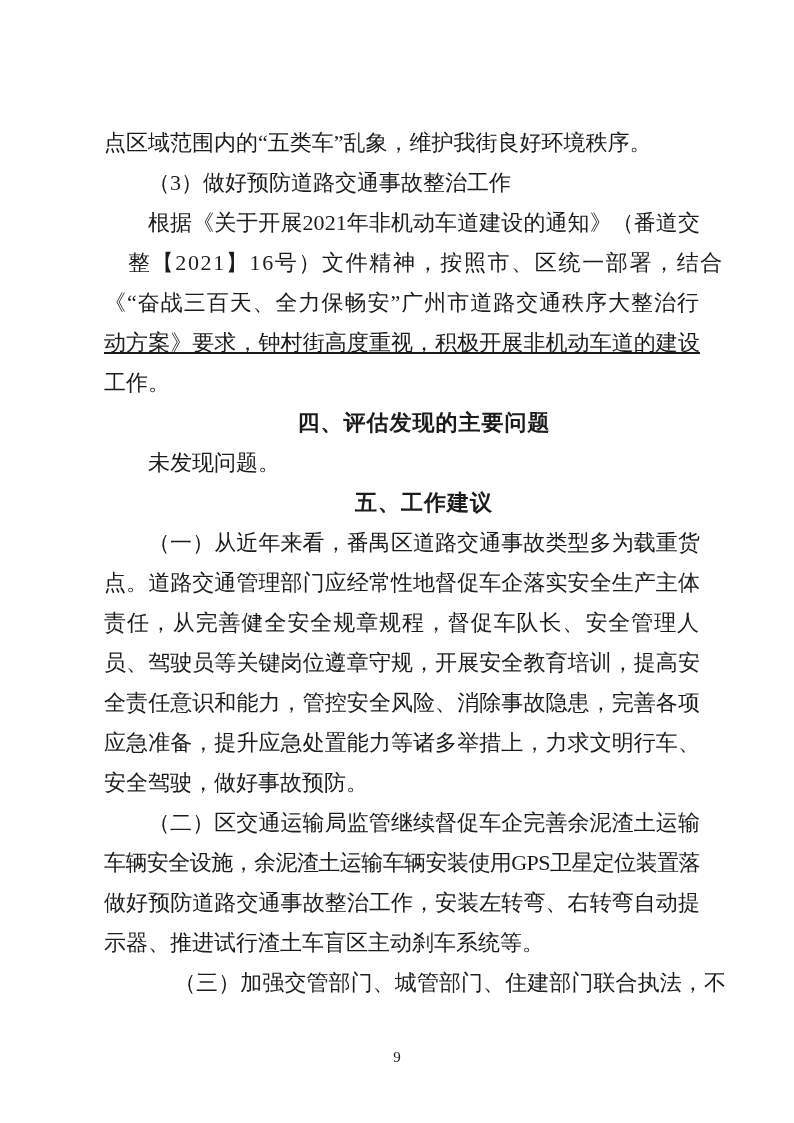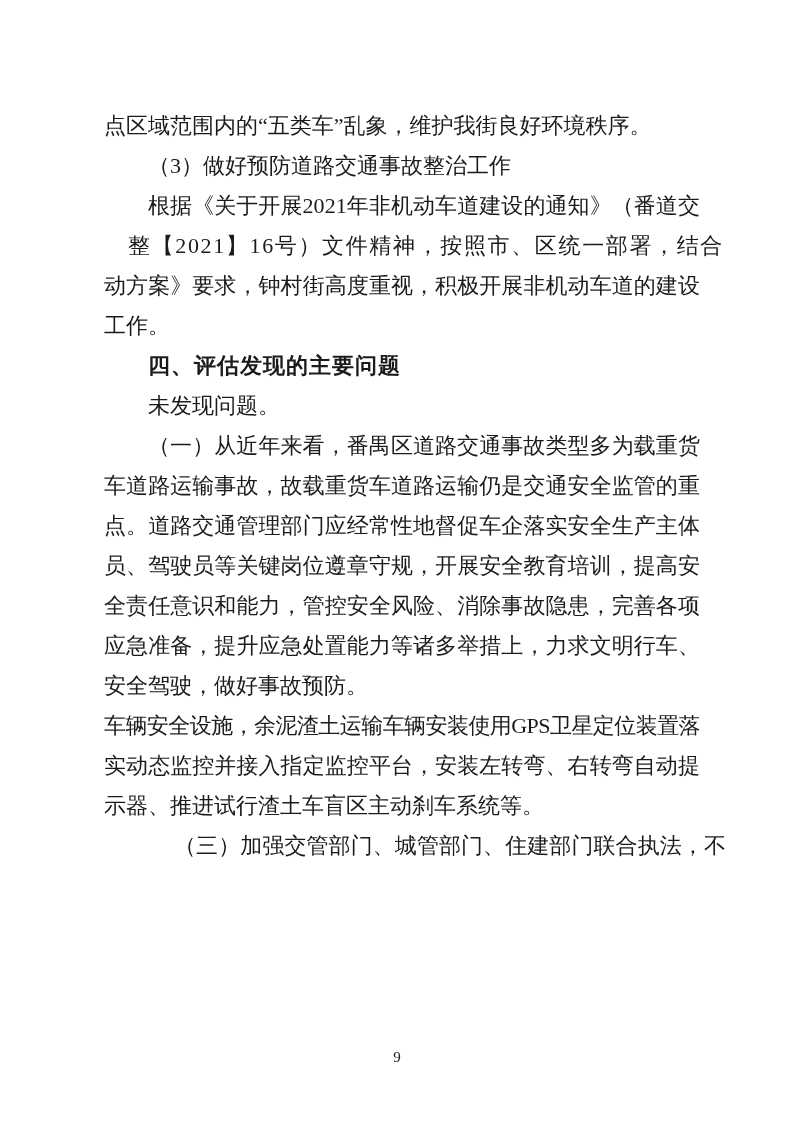--- a/index.html
+++ b/index.html
@@ -13,36 +13,37 @@
     width: 794px;
     height: 1123px;
     background: #ffffff;
     overflow: hidden;
     font-family: "Liberation Serif", "DejaVu Serif", serif;
     color: #1b1b1b;
   }
   .doc-body {
     position: absolute;
     left: 104px;
-    top: 106px;
+    top: 123px;
     width: 596px;
   }
   .line {
     height: 40px;
     line-height: 40px;
     font-size: 22px;
     white-space: nowrap;
   }
   .line.indent {
     padding-left: 44px; 
   }
   .line.heading {
     font-family: "Liberation Sans", "DejaVu Sans", sans-serif;
     font-weight: bold;
     letter-spacing: 1px;
+    text-align: center;
   }
   .line-text {
     display: inline-block;
     white-space: nowrap;
   }
   .page-number {
     position: absolute;
     left: 0;
     top: 1046px;
     width: 100%;
@@ -55,30 +56,33 @@
 </style>
 </head>
 <body>
 
 <div class="page">
   <div class="doc-body" id="doc-body">
       <div class="line"><span class="line-text">点区域范围内的“五类车”乱象，维护我街良好环境秩序。</span></div>
       <div class="line indent"><span class="line-text">（3）做好预防道路交通事故整治工作</span></div>
       <div class="line indent"><span class="line-text" style="letter-spacing: 0.0740741px;">根据《关于开展2021年非机动车道建设的通知》（番道交</span></div>
       <div class="line"><span class="line-text" style="letter-spacing: 1.64286px; margin-left: 24px;">整【2021】16号）文件精神，按照市、区统一部署，结合</span></div>
-      <div class="line"><span class="line-text" style="letter-spacing: 0.0740741px;">动方案》要求，钟村街高度重视，积极开展非机动车道的建设</span></div>
+      <div class="line"><span class="line-text" style="letter-spacing: 0.980324px;">《“奋战三百天、全力保畅安”广州市道路交通秩序大整治行</span></div>
+      <div class="line"><span class="line-text" style="letter-spacing: 0.0740741px; text-decoration: underline;">动方案》要求，钟村街高度重视，积极开展非机动车道的建设</span></div>
       <div class="line"><span class="line-text">工作。</span></div>
       <div class="line indent heading"><span class="line-text">四、评估发现的主要问题</span></div>
       <div class="line indent"><span class="line-text">未发现问题。</span></div>
+      <div class="line indent heading"><span class="line-text">五、工作建议</span></div>
       <div class="line indent"><span class="line-text" style="letter-spacing: 0.08px;">（一）从近年来看，番禺区道路交通事故类型多为载重货</span></div>
-      <div class="line"><span class="line-text" style="letter-spacing: 0.0740741px;">车道路运输事故，故载重货车道路运输仍是交通安全监管的重</span></div>
       <div class="line"><span class="line-text" style="letter-spacing: 0.0740741px;">点。道路交通管理部门应经常性地督促车企落实安全生产主体</span></div>
+      <div class="line"><span class="line-text" style="letter-spacing: 0.923077px;">责任，从完善健全安全规章规程，督促车队长、安全管理人</span></div>
       <div class="line"><span class="line-text" style="letter-spacing: 0.0740741px; text-align: right;">员、驾驶员等关键岗位遵章守规，开展安全教育培训，提高安</span></div>
       <div class="line"><span class="line-text" style="letter-spacing: 0.0740741px;">全责任意识和能力，管控安全风险、消除事故隐患，完善各项</span></div>
       <div class="line"><span class="line-text" style="letter-spacing: 0.0740741px;">应急准备，提升应急处置能力等诸多举措上，力求文明行车、</span></div>
       <div class="line"><span class="line-text">安全驾驶，做好事故预防。</span></div>
+      <div class="line indent"><span class="line-text" style="letter-spacing: 0.08px;">（二）区交通运输局监管继续督促车企完善余泥渣土运输</span></div>
       <div class="line"><span class="line-text" style="letter-spacing: -0.564116px;">车辆安全设施，余泥渣土运输车辆安装使用GPS卫星定位装置落</span></div>
-      <div class="line"><span class="line-text" style="letter-spacing: 0.0740741px;">实动态监控并接入指定监控平台，安装左转弯、右转弯自动提</span></div>
+      <div class="line"><span class="line-text" style="letter-spacing: 0.0740741px;">做好预防道路交通事故整治工作，安装左转弯、右转弯自动提</span></div>
       <div class="line"><span class="line-text">示器、推进试行渣土车盲区主动刹车系统等。</span></div>
       <div class="line indent"><span class="line-text" style="letter-spacing: 0.08px; margin-left: 26px;">（三）加强交管部门、城管部门、住建部门联合执法，不</span></div>
     </div>
   <div class="page-number">9</div>
 </div>
 
 </body></html>

